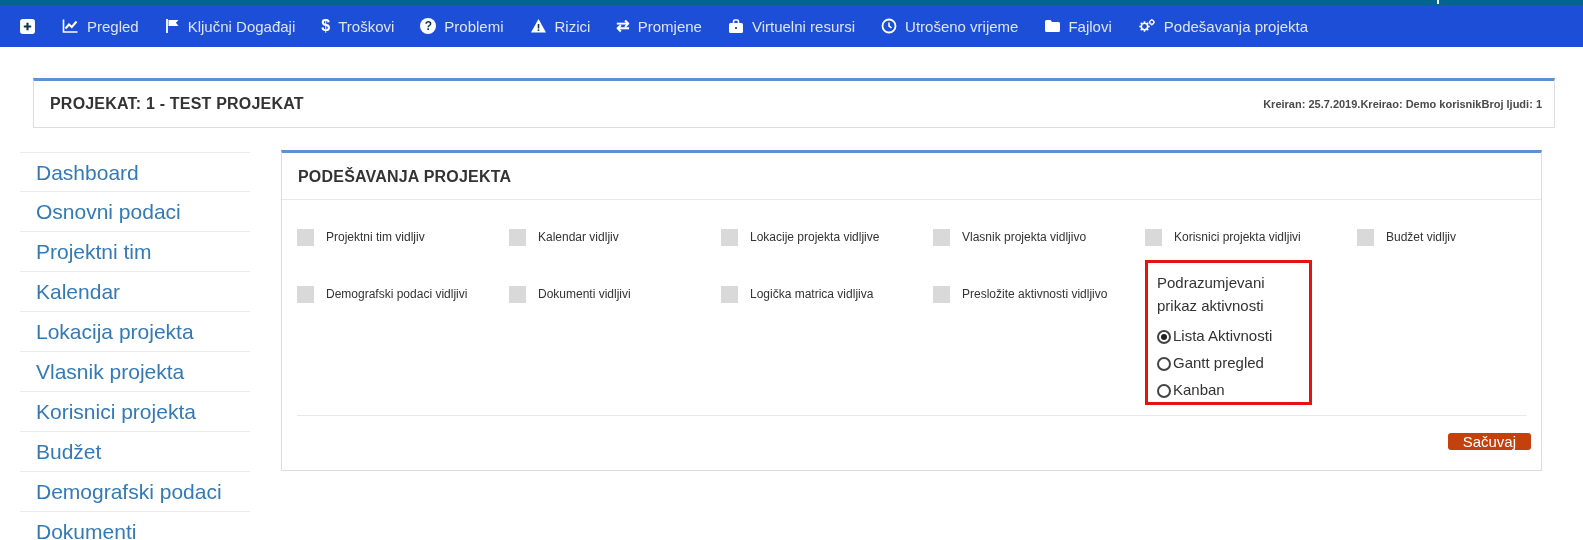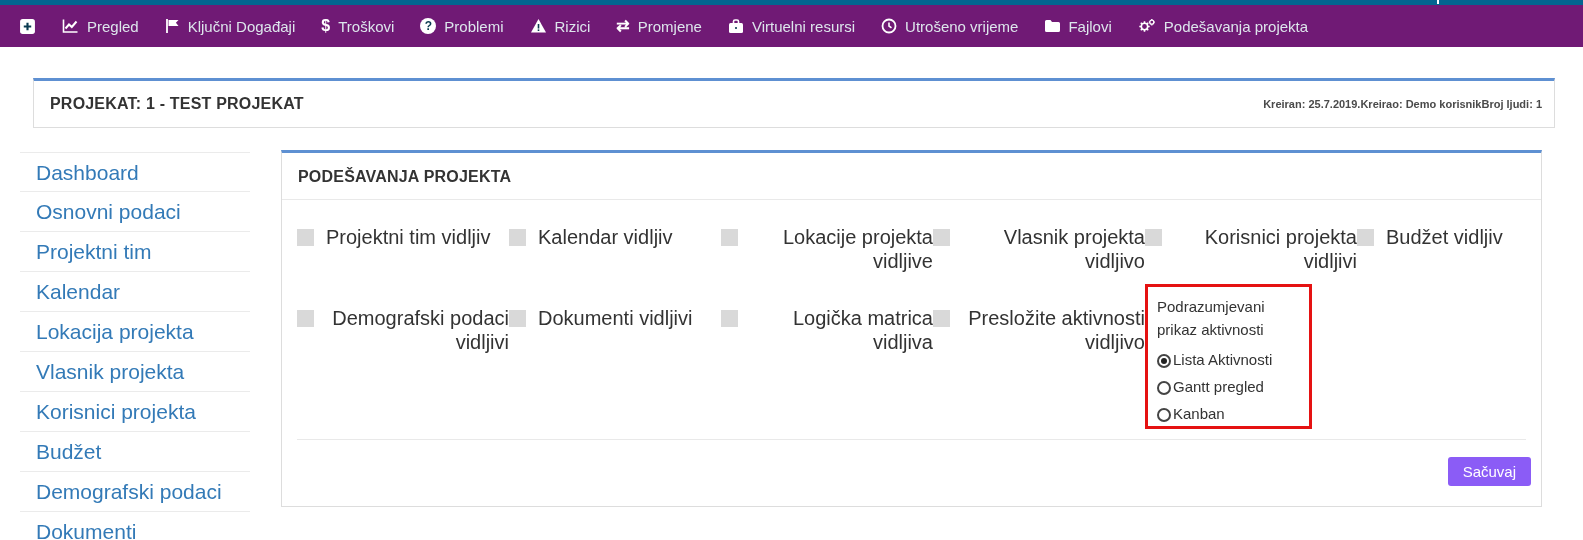--- a/index.html
+++ b/index.html
@@ -2,21 +2,21 @@
 <html><head>
 <meta charset="utf-8">
 <style>
   * { margin:0; padding:0; box-sizing:border-box; }
   html,body { width:1583px; height:540px; overflow:hidden; background:#fff;
     font-family:"Liberation Sans", sans-serif; }
 
   
   .topstrip { position:relative; height:5px; background:#026590; }
   .cursor-tick { position:absolute; left:1437px; top:0; width:2px; height:4px; background:#fff; }
-  .navbar { height:42px; background:#701a75; display:flex; align-items:center; padding-left:6px; }
+  .navbar { height:42px; background:#1d4ed8; display:flex; align-items:center; padding-left:6px; }
   .nav-item { display:flex; align-items:center; gap:8px; padding:0 13px; height:42px;
     color:#dde6ec; font-size:15px; cursor:pointer; white-space:nowrap; }
   .nav-item svg { display:block; }
   .nav-glyph { font-size:16px; font-weight:bold; color:#fff; line-height:1; }
   .q-circle { width:16px; height:16px; background:#fff; color:#0a3a50; border-radius:50%;
     font-size:12px; font-weight:bold; display:flex; align-items:center; justify-content:center; }
 
   
   .header-panel { position:absolute; left:33px; top:78px; width:1522px; height:50px;
     background:#fff; border:1px solid #ddd; border-top:3px solid #5e90d2;
@@ -35,37 +35,37 @@
 
   
   .settings-panel { position:absolute; left:281px; top:150px; width:1261px;
     background:#fff; border:1px solid #ddd; border-top:3px solid #5e90d2; }
   .settings-head { padding:15px 15px 13px 16px; font-size:16px; font-weight:bold; color:#333;
     border-bottom:1px solid #e9e9e9; letter-spacing:.2px; }
   .cb-grid { margin:25px 15px 0 15px; display:grid;
     grid-template-columns:repeat(5,212px) minmax(0,1fr); row-gap:33px; }
   .cb-cell { display:flex; align-items:flex-start; gap:12px; cursor:pointer; }
   .checkbox { width:17px; height:17px; background:#d9d9d9; margin-top:4px; flex:none; }
-  .cb-label { font-size:20px; color:#333; line-height:24px;text-align:right; }
+  .cb-label { font-size:12px; color:#333; line-height:24px;text-align:right; }
 
   .radio-box { width:167px; height:145px; margin-top:-22px; border:3px solid #e51212;
     padding:8px 6px 8px 9px; }
   .radio-box-title { font-size:15px; color:#333; line-height:23px; }
   .radio-row { display:flex; align-items:flex-end; height:27px; cursor:pointer; }
   .radio { width:14px; height:14px; border:2px solid #444; border-radius:50%; flex:none;
     position:relative; background:#fff; }
   .radio.checked::after { content:""; position:absolute; left:2px; top:2px; width:6px; height:6px;
     border-radius:50%; background:#222; }
   .radio-label { font-size:15px; color:#333; margin-left:2px; }
 
   .settings-divider { border-bottom:1px solid #e9e9e9; margin:10px 15px 0 15px; }
   .settings-footer { display:flex; justify-content:flex-end; padding:17px 10px 20px 15px; }
-  .save-btn { background:#8b5cf6; color:#fff; border:none; border-radius:3px;
+  .save-btn { background:#c2410c; color:#fff; border:none; border-radius:3px;
     font-size:15px; font-family:"Liberation Sans", sans-serif;
-    padding:6px 15px; cursor:pointer; }
+    padding:0 15px; cursor:pointer; }
 </style>
 </head>
 <body>
 
 <div class="topstrip">
   <div class="cursor-tick"></div>
 </div>
 
 <div class="navbar">
   <div class="nav-item">

